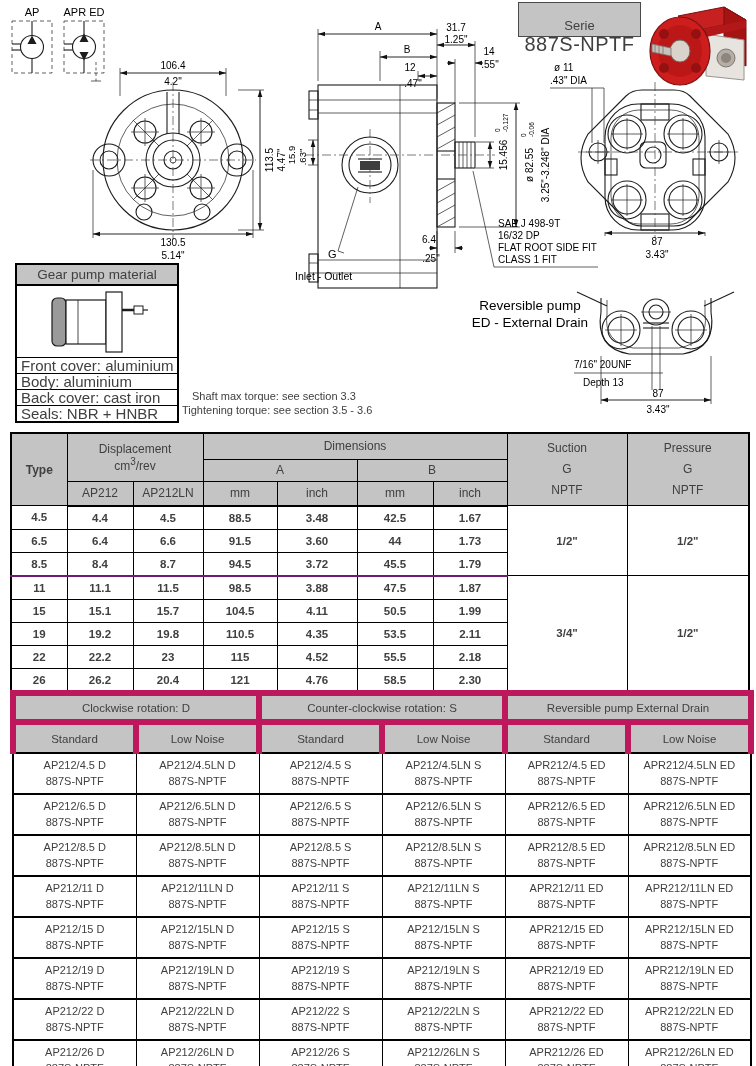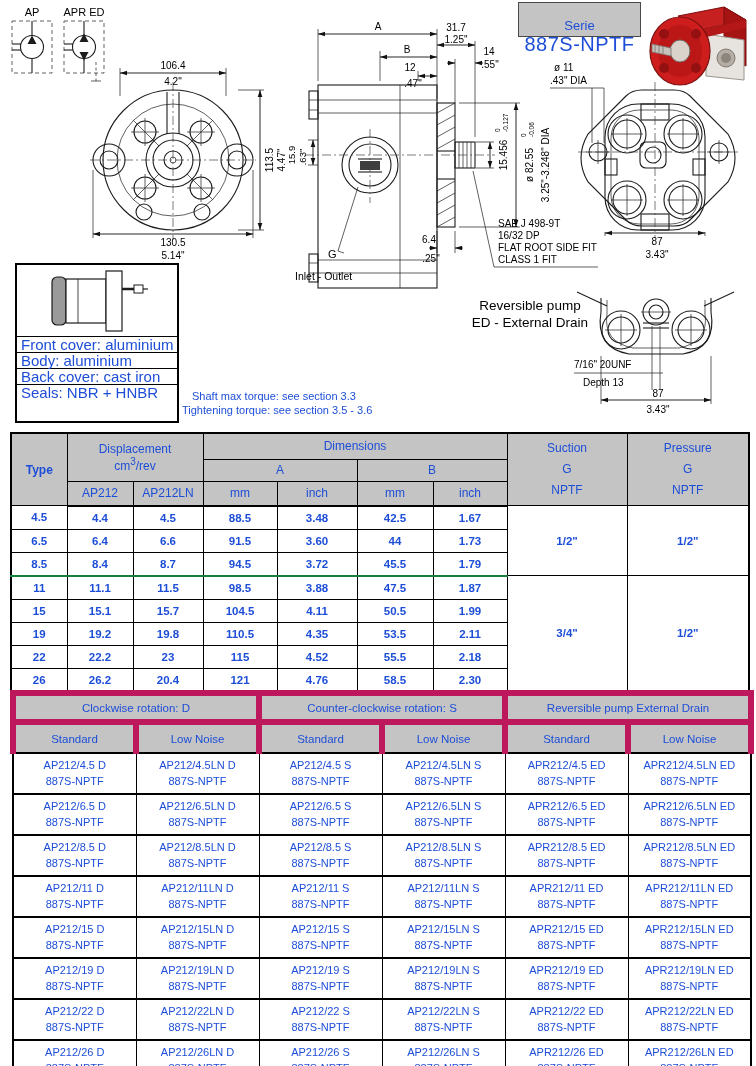--- a/index.html
+++ b/index.html
@@ -1,17 +1,17 @@
 <!DOCTYPE html>
 <html><head>
 <meta charset="utf-8">
 <style>
   html,body{margin:0;padding:0;background:#fff;}
   .page{position:relative;width:756px;height:1066px;background:#ffffff;
-        font-family:"Liberation Sans",sans-serif;color:#1d4ed8;overflow:hidden;}
+        font-family:"Liberation Sans",sans-serif;color:#404040;overflow:hidden;}
   .abs{position:absolute;}
 
   
   .dr{stroke:#1c1c1c;fill:none;stroke-width:1.1;}
   .tn{stroke:#1c1c1c;fill:none;stroke-width:0.7;}
   .dl{stroke:#111;fill:none;stroke-width:0.9;}
   .cl{stroke:#444;fill:none;stroke-width:0.7;stroke-dasharray:9 3 2 3;}
   .dt{font-size:10px;fill:#000;}
   .dts{font-size:9.5px;fill:#000;}
   .tol{font-size:6.5px;fill:#000;}
@@ -35,21 +35,21 @@
   
   table{border-collapse:collapse;table-layout:fixed;}
   .dimtable{left:10px;top:432px;width:738px;font-size:11.5px;text-align:center;
             border:2px solid #000;}
   .dimtable th,.dimtable td{border:1px solid #000;padding:0;}
   .dimtable thead th{background:#c4c4c4;font-weight:normal;font-size:12px;}
   .dimtable thead .r1{height:26px;}
   .dimtable thead .r2 th{height:21px;}
   .dimtable thead .r3 th{height:23px;border-bottom:2px solid #000;}
   .dimtable tbody td{font-weight:bold;height:22px;}
-  .dimtable tbody tr.group-end td{border-bottom:2px solid #15803d;}
+  .dimtable tbody tr.group-end td{border-bottom:2px solid #701a75;}
   .dimtable .type-h{font-weight:bold;margin-left:28px;}
   .dimtable .stack div{line-height:1.75;}
 
   .parttable{left:10px;top:690px;width:738px;font-size:11px;text-align:center;
              border:2px solid #000;}
   .parttable th{background:#c4c4c4;border:6px solid #be185d;font-weight:normal;padding:0;}
   .parttable .gr th{height:23px;font-size:11.5px;}
   .parttable .sh th{height:27px;border-bottom:2px solid #000;font-size:11.5px;}
   .parttable td{border:1px solid #000;border-bottom:2px solid #000;height:39px;padding:0;margin-left:18px;}
   .parttable .pn,.parttable .sfx{line-height:1.45;}
@@ -390,20 +390,21 @@
       <text class="dt" x="128" y="96">Depth 13</text>
       <line class="tn" x1="146" y1="66" x2="146" y2="114"></line>
       <line class="tn" x1="256" y1="66" x2="256" y2="114"></line>
       <line class="dl" x1="146" y1="110" x2="256" y2="110" marker-start="url(#arr)" marker-end="url(#arr)"></line>
       <text class="dt" x="203" y="107" text-anchor="middle">87</text>
       <text class="dt" x="203" y="123" text-anchor="middle">3.43"</text>
     </g>
   </svg>
 
   <div class="abs mat-box">
+    <div class="mat-title">Gear pump material</div>
     <div class="mat-img">
       <svg width="110" height="64" viewBox="0 0 110 64">
         <rect x="10" y="8" width="14" height="48" rx="5" fill="#9a9a9a" stroke="#1c1c1c" stroke-width="1.2"></rect>
         <rect x="24" y="10" width="40" height="44" fill="#fff" stroke="#1c1c1c" stroke-width="1.2"></rect>
         <line x1="36" y1="10" x2="36" y2="54" stroke="#1c1c1c" stroke-width="0.8"></line>
         <rect x="64" y="2" width="16" height="60" fill="#fff" stroke="#1c1c1c" stroke-width="1.2"></rect>
         <line x1="80" y1="20" x2="96" y2="20" stroke="#1c1c1c" stroke-width="2.5"></line>
         <rect x="92" y="16" width="9" height="8" fill="#fff" stroke="#1c1c1c" stroke-width="1"></rect>
         <line x1="101" y1="20" x2="106" y2="20" stroke="#1c1c1c" stroke-width="1.2"></line>
       </svg>

